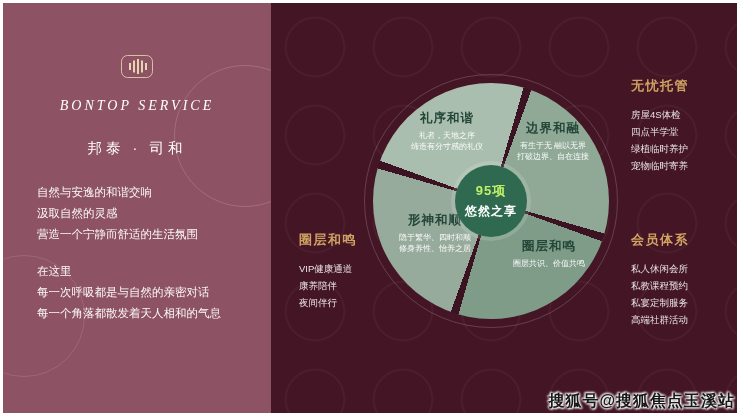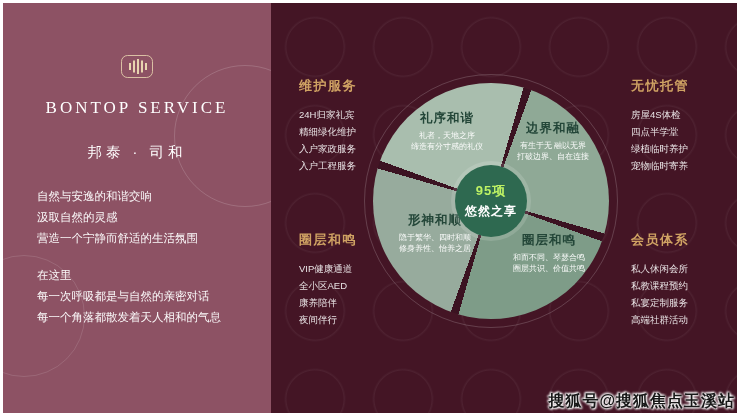--- a/index.html
+++ b/index.html
@@ -15,21 +15,21 @@
     position:relative; width:268px; flex:0 0 268px;
     background:#8d5264; color:#ffffff; overflow:hidden;
   }
   .deco { position:absolute; border-radius:50%; pointer-events:none; }
   .deco1 { width:140px; height:140px; border:1px solid rgba(255,255,255,0.16); right:-45px; top:62px; }
   .deco2 { width:120px; height:120px; border:1px solid rgba(255,255,255,0.12); left:-40px; bottom:36px; }
   .left-inner { position:relative; padding:52px 34px 0 34px; text-align:center; }
   .logo { margin-bottom:16px; }
   .title-en {
     font-family:"Liberation Serif", serif;
-    font-size:17px; letter-spacing:3px; font-weight:500; white-space:nowrap;
+    font-size:14px; letter-spacing:3px; font-weight:500; white-space:nowrap;font-style:italic;
   }
   .title-cn { margin-top:25px; font-size:14.5px; letter-spacing:4px; white-space:nowrap; }
   .para { margin-top:24px; text-align:left; font-size:11.5px; line-height:21px; color:rgba(255,255,255,0.96); }
   .pline { white-space:nowrap; }
   .pgap { margin-top:16px; }
 
   
   .right-panel { position:relative; flex:1; background:#441525; overflow:hidden; }
   .right-panel::before {
     content:""; position:absolute; inset:0; pointer-events:none;
@@ -112,35 +112,25 @@
           <div class="pline">营造一个宁静而舒适的生活氛围</div>
           <div class="pline pgap">在这里</div>
           <div class="pline">每一次呼吸都是与自然的亲密对话</div>
           <div class="pline">每一个角落都散发着天人相和的气息</div>
         </div>
       </div>
     </div>
 
     <div class="right-panel">
 
-      <div class="svc-col col1">
-        <div class="svc-title">维护服务</div>
-        <div class="svc-items">
-          <div class="svc-item">24H归家礼宾</div>
-          <div class="svc-item">精细绿化维护</div>
-          <div class="svc-item">入户家政服务</div>
-          <div class="svc-item">入户工程服务</div>
-        </div>
-      </div>
 
       <div class="svc-col col2">
         <div class="svc-title">圈层和鸣</div>
         <div class="svc-items">
           <div class="svc-item">VIP健康通道</div>
-          <div class="svc-item">全小区AED</div>
           <div class="svc-item">康养陪伴</div>
           <div class="svc-item">夜间伴行</div>
         </div>
       </div>
 
       <div class="svc-col col3">
         <div class="svc-title">无忧托管</div>
         <div class="svc-items">
           <div class="svc-item">房屋4S体检</div>
           <div class="svc-item">四点半学堂</div>
@@ -175,21 +165,20 @@
         </div>
 
         <div class="seg seg3">
           <div class="seg-title">形神和顺</div>
           <div class="seg-line">隐于繁华、四时和顺</div>
           <div class="seg-line">修身养性、怡养之居</div>
         </div>
 
         <div class="seg seg4">
           <div class="seg-title">圈层和鸣</div>
-          <div class="seg-line">和而不同、琴瑟合鸣</div>
           <div class="seg-line">圈层共识、价值共鸣</div>
         </div>
 
         <div class="center-circle">
           <div class="center-top">95项</div>
           <div class="center-bottom">悠然之享</div>
         </div>
       </div>
 
     </div>

